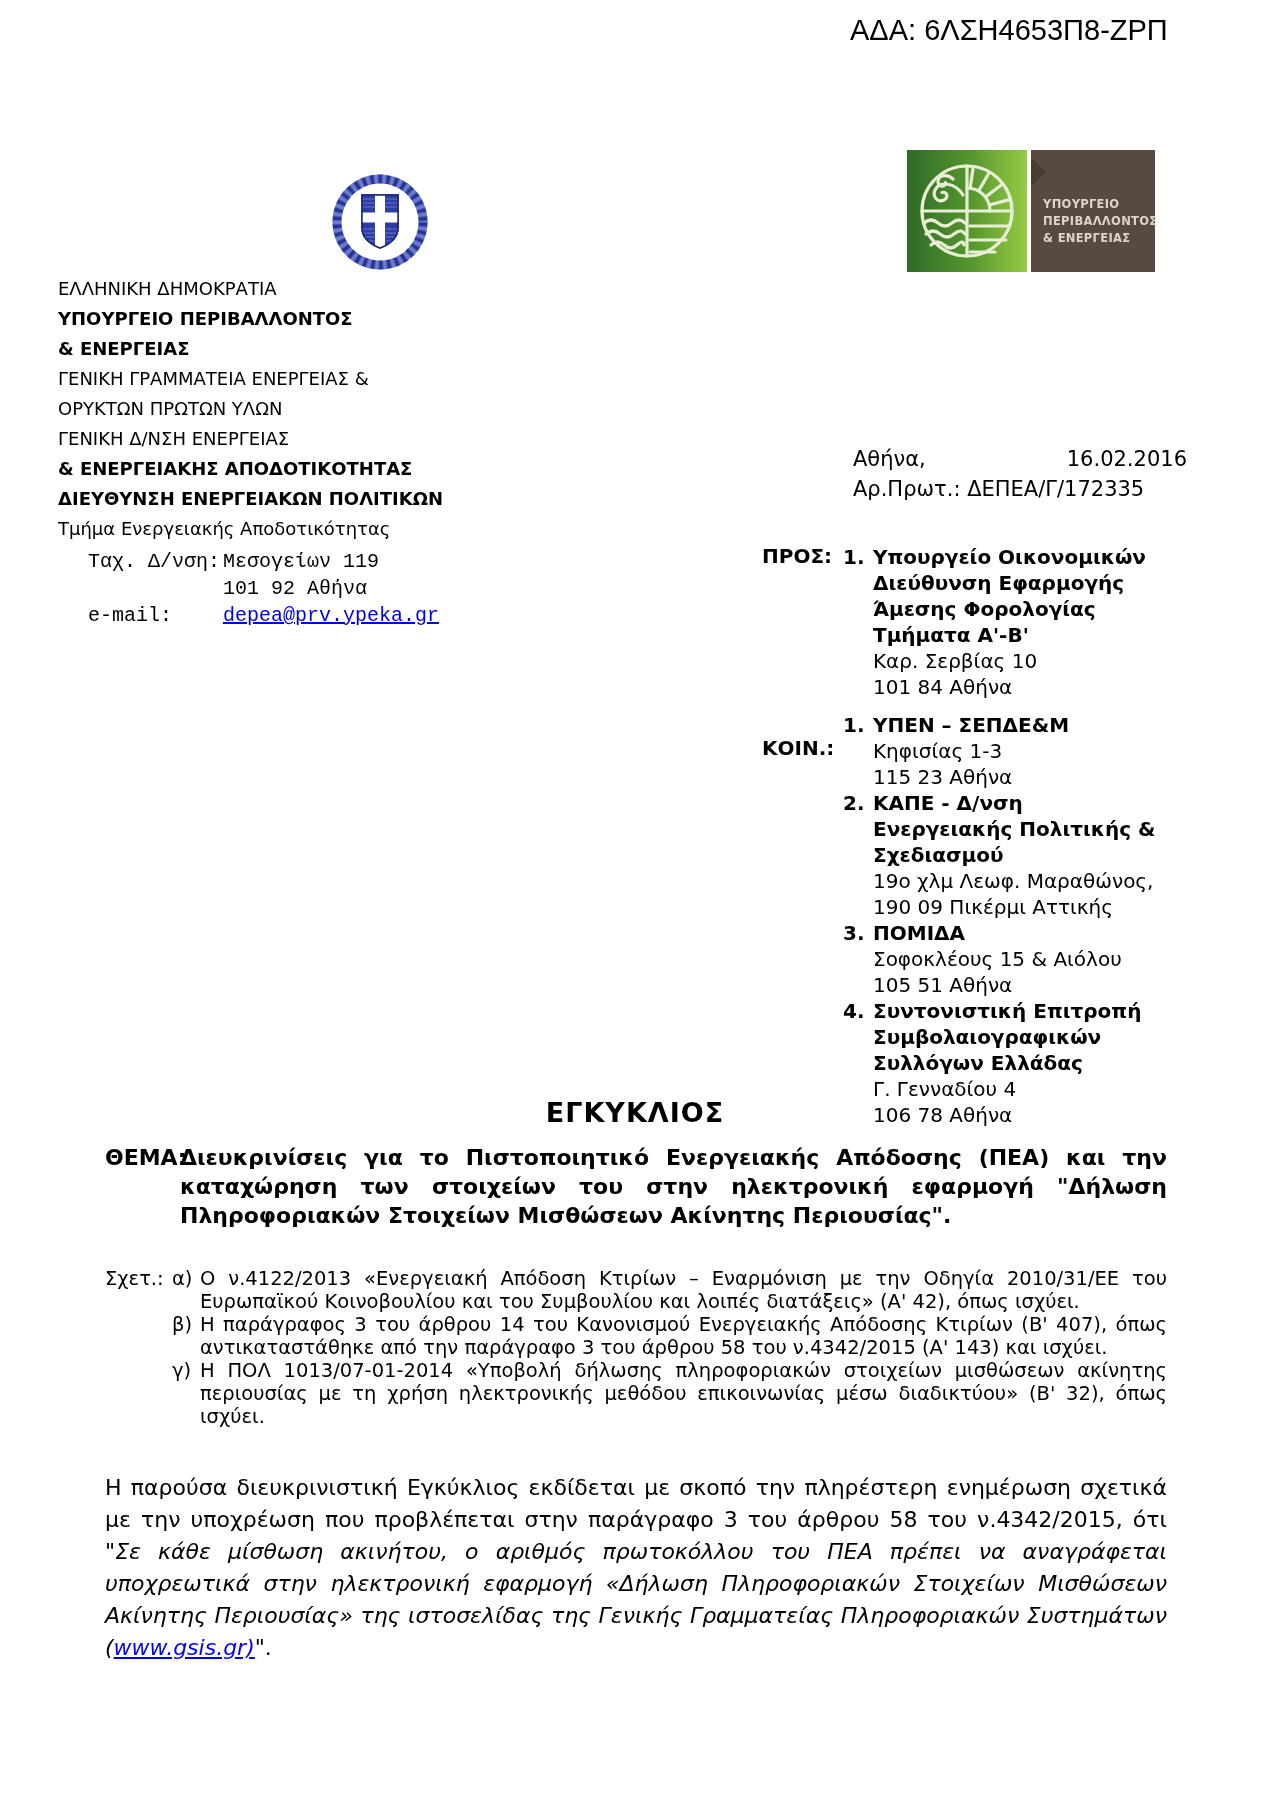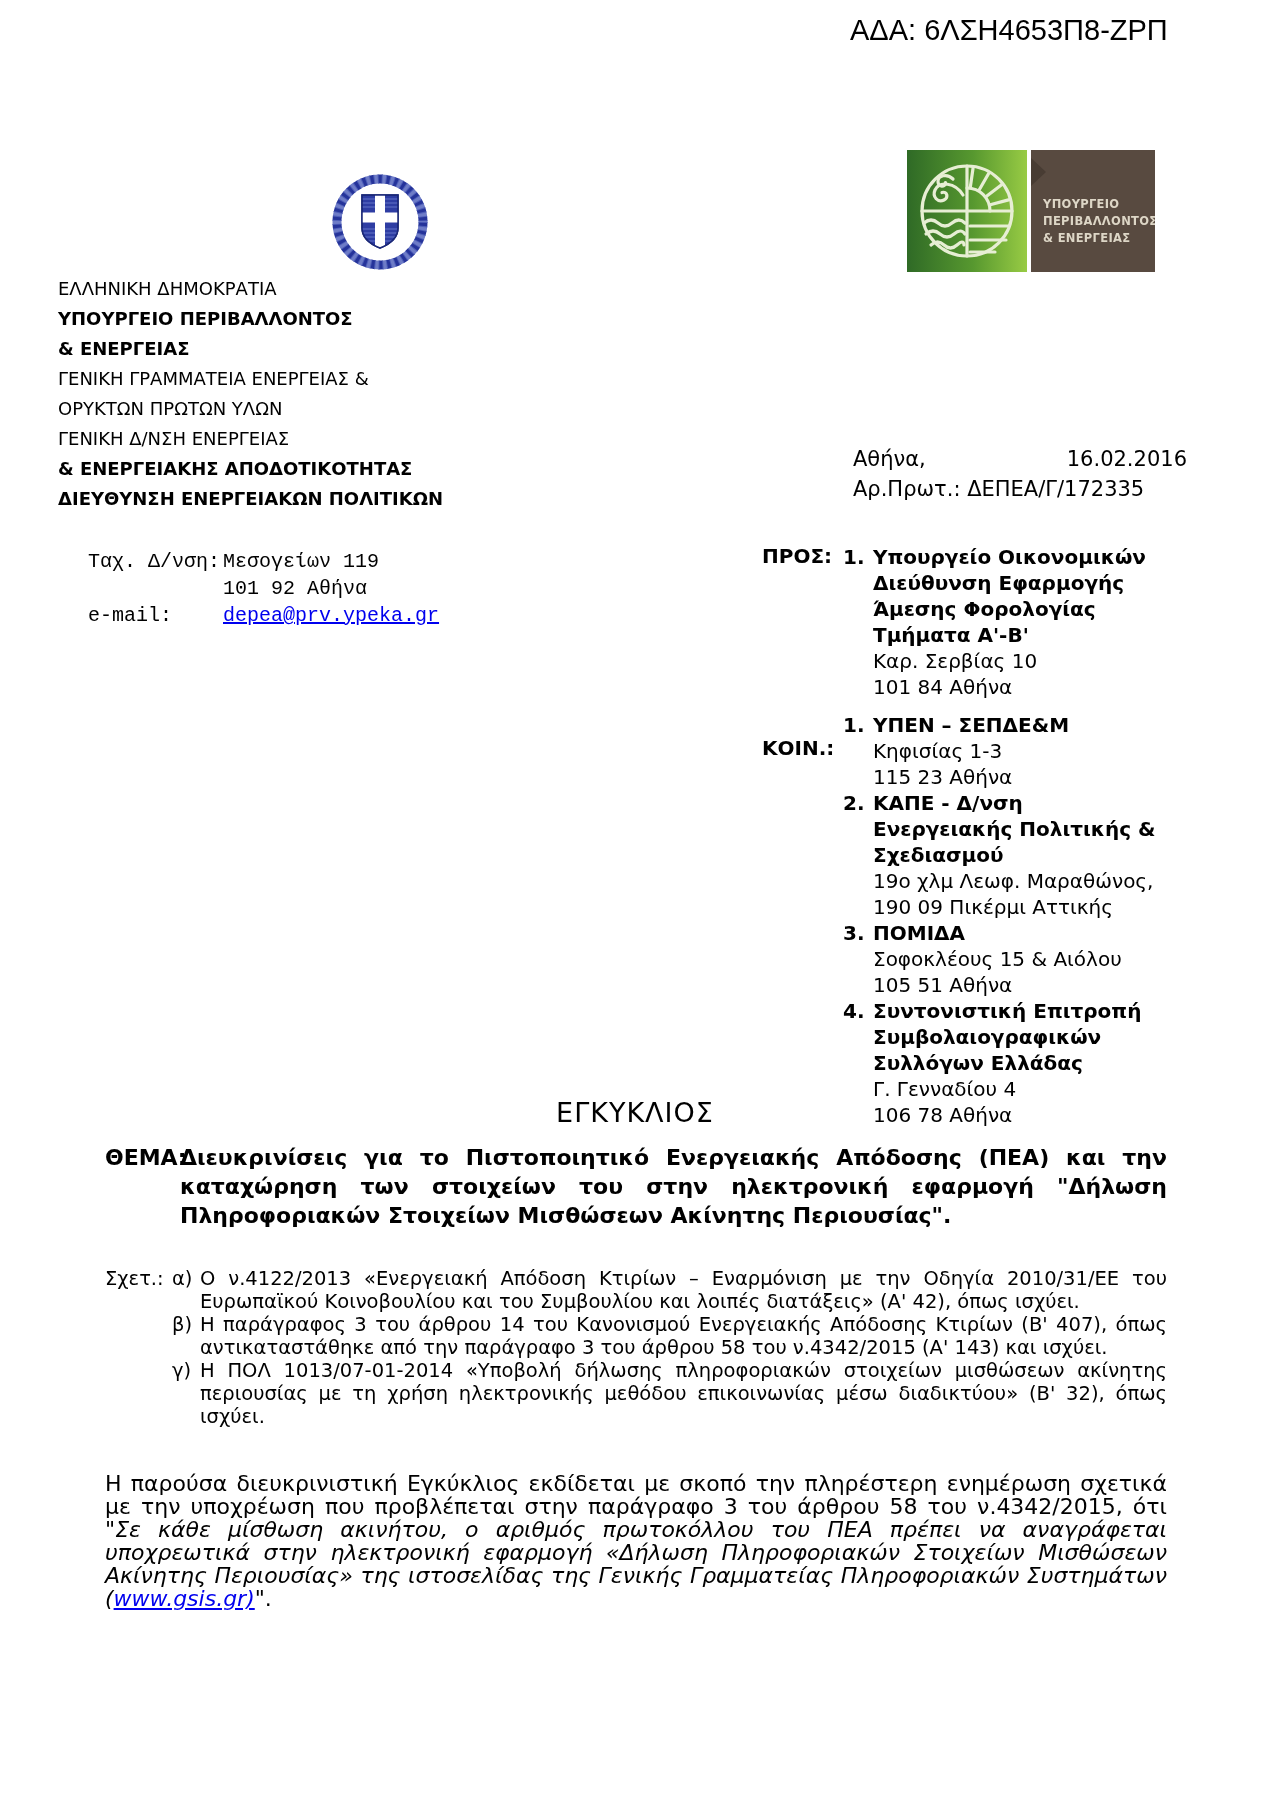--- a/index.html
+++ b/index.html
@@ -31,36 +31,36 @@
   .pros-label,.koin-label{position:absolute;left:762px;font-size:20px;font-weight:bold;}
   .pros-label{top:544px;}
   .koin-label{top:736px;}
   .pros-body{position:absolute;left:843px;top:544px;}
   .koin-body{position:absolute;left:843px;top:712px;}
   .rcp-item{display:flex;font-size:20px;line-height:26px;}
   .rcp-num{width:30px;flex:0 0 30px;font-weight:bold;}
   .rcp-lines .b{font-weight:bold;}
   
   .doc-title{position:absolute;left:105px;top:1097px;width:1060px;text-align:center;
-    font-size:27px;font-weight:normal;letter-spacing:1px;}
+    font-size:27px;font-weight:bold;letter-spacing:1px;}
   
   .subject{position:absolute;left:105px;top:1143px;width:1062px;display:flex;
     font-size:22px;font-weight:bold;line-height:29px;}
   .subject .lbl{flex:0 0 75px;width:75px;}
   .subject .txt{flex:1;text-align:justify;}
   
   .refs{position:absolute;left:105px;top:1267px;width:1062px;display:flex;
     font-size:19.5px;line-height:23px;}
   .refs .lbl{flex:0 0 67px;width:67px;}
   .ref-item{display:flex;}
   .ref-marker{flex:0 0 28px;width:28px;}
   .ref-text{flex:1;text-align:justify;}
   
   .bodypara{position:absolute;left:105px;top:1472px;width:1062px;
-    font-size:22px;line-height:23px;text-align:justify;}
+    font-size:22px;line-height:32px;text-align:justify;}
   .bodypara .it{font-style:italic;}
   .bodypara a{color:#0000ee;text-decoration:underline;font-style:italic;}
 </style>
 </head>
 <body>
 
 <div class="page">
 
   <div class="ada">ΑΔΑ: 6ΛΣΗ4653Π8-ΖΡΠ</div>
 
@@ -129,20 +129,21 @@
 
   <div class="letterhead">
     <div>ΕΛΛΗΝΙΚΗ ΔΗΜΟΚΡΑΤΙΑ</div>
     <div class="b">ΥΠΟΥΡΓΕΙΟ ΠΕΡΙΒΑΛΛΟΝΤΟΣ</div>
     <div class="b">&amp; ΕΝΕΡΓΕΙΑΣ</div>
     <div>ΓΕΝΙΚΗ ΓΡΑΜΜΑΤΕΙΑ ΕΝΕΡΓΕΙΑΣ &amp;</div>
     <div>ΟΡΥΚΤΩΝ ΠΡΩΤΩΝ ΥΛΩΝ</div>
     <div>ΓΕΝΙΚΗ Δ/ΝΣΗ ΕΝΕΡΓΕΙΑΣ</div>
     <div class="b">&amp; ΕΝΕΡΓΕΙΑΚΗΣ ΑΠΟΔΟΤΙΚΟΤΗΤΑΣ</div>
     <div class="b">ΔΙΕΥΘΥΝΣΗ ΕΝΕΡΓΕΙΑΚΩΝ ΠΟΛΙΤΙΚΩΝ</div>
+    <div>Τμήμα Ενεργειακής Αποδοτικότητας</div>
   </div>
 
   <div class="contact">
     <div class="row">
       <div class="lbl">Ταχ. Δ/νση:</div>
       <div>Μεσογείων 119</div>
     </div>
     <div class="row">
       <div class="lbl"></div>
       <div>101 92 Αθήνα</div>

